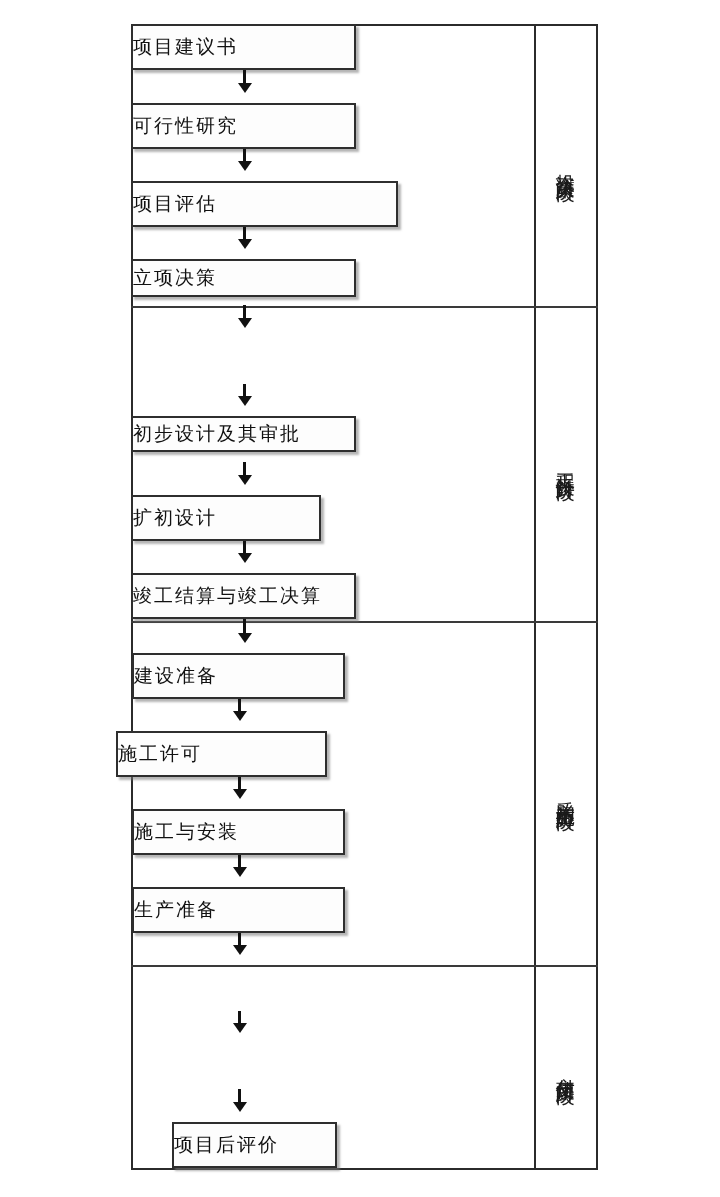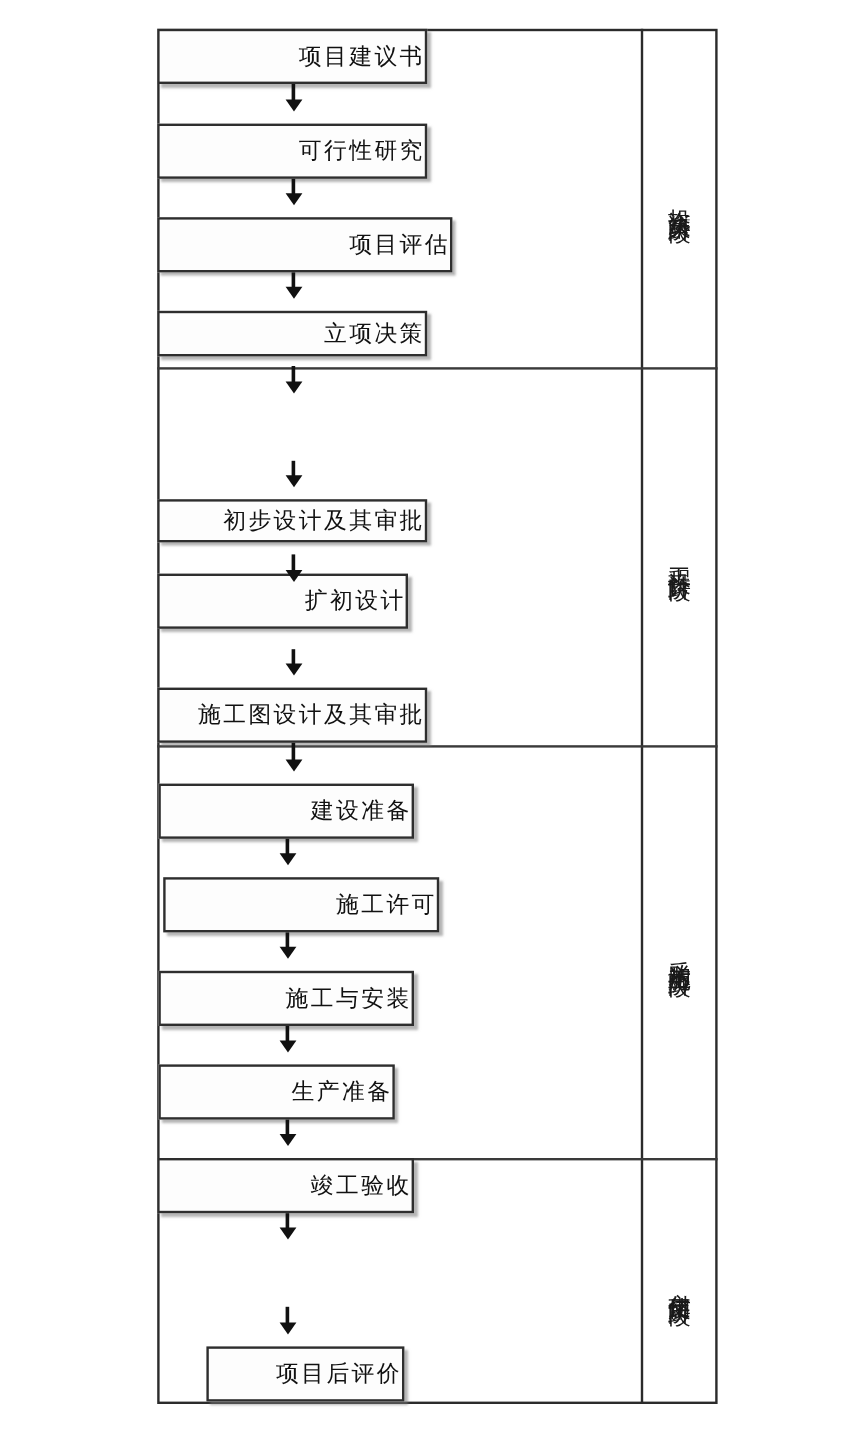--- a/index.html
+++ b/index.html
@@ -67,21 +67,21 @@
 
   
   .node {
     position: absolute;
     box-sizing: border-box;
     background: #fdfdfd;
     border: 2px solid #2e2e2e;
     box-shadow: 3px 3px 2px rgba(120,120,120,0.55);
     display: flex;
     align-items: center;
-    justify-content: flex-end;
+    justify-content: flex-start;
     color: #111111;
     font-size: 19px;
     letter-spacing: 2px;
     font-family: "DejaVu Serif", "Liberation Serif", serif;
     white-space: nowrap;
   }
 
   
   .arrow {
     position: absolute;
@@ -126,53 +126,50 @@
   <div class="phase-label" style="top:965px;height:205px">
     <span class="vtext">交付使用阶段</span>
   </div>
 
   <div class="node" style="left:131px;top:24px;width:225px;height:46px">
     <span>项目建议书</span>
   </div>
   <div class="node" style="left:131px;top:103px;width:225px;height:46px">
     <span>可行性研究</span>
   </div>
-  <div class="node" style="left:131px;top:181px;width:246px;height:46px">
+  <div class="node" style="left:131px;top:181px;width:267px;height:46px">
     <span>项目评估</span>
   </div>
   <div class="node" style="left:131px;top:259px;width:225px;height:38px">
     <span>立项决策</span>
   </div>
 
   <div class="node" style="left:131px;top:416px;width:225px;height:36px">
     <span>初步设计及其审批</span>
   </div>
-  <div class="node" style="left:131px;top:478px;width:209px;height:46px">
+  <div class="node" style="left:131px;top:495px;width:190px;height:46px">
     <span>扩初设计</span>
   </div>
   <div class="node" style="left:131px;top:573px;width:225px;height:46px">
-    <span>施工图设计及其审批</span>
+    <span>竣工结算与竣工决算</span>
   </div>
 
   <div class="node" style="left:132px;top:653px;width:213px;height:46px">
     <span>建设准备</span>
   </div>
-  <div class="node" style="left:136px;top:731px;width:230px;height:46px">
+  <div class="node" style="left:116px;top:731px;width:211px;height:46px">
     <span>施工许可</span>
   </div>
   <div class="node" style="left:132px;top:809px;width:213px;height:46px">
     <span>施工与安装</span>
   </div>
-  <div class="node" style="left:132px;top:887px;width:197px;height:46px">
+  <div class="node" style="left:132px;top:887px;width:213px;height:46px">
     <span>生产准备</span>
   </div>
 
-  <div class="node" style="left:131px;top:965px;width:214px;height:46px">
-    <span>竣工验收</span>
-  </div>
   <div class="node" style="left:172px;top:1122px;width:165px;height:46px">
     <span>项目后评价</span>
   </div>
 
   <div class="arrow" style="left:243px;top:70px;height:14px"></div>
   <div class="arrow" style="left:243px;top:149px;height:13px"></div>
   <div class="arrow" style="left:243px;top:227px;height:13px"></div>
   <div class="arrow" style="left:243px;top:305px;height:14px"></div>
   <div class="arrow" style="left:243px;top:384px;height:13px"></div>
   <div class="arrow" style="left:243px;top:462px;height:14px"></div>

